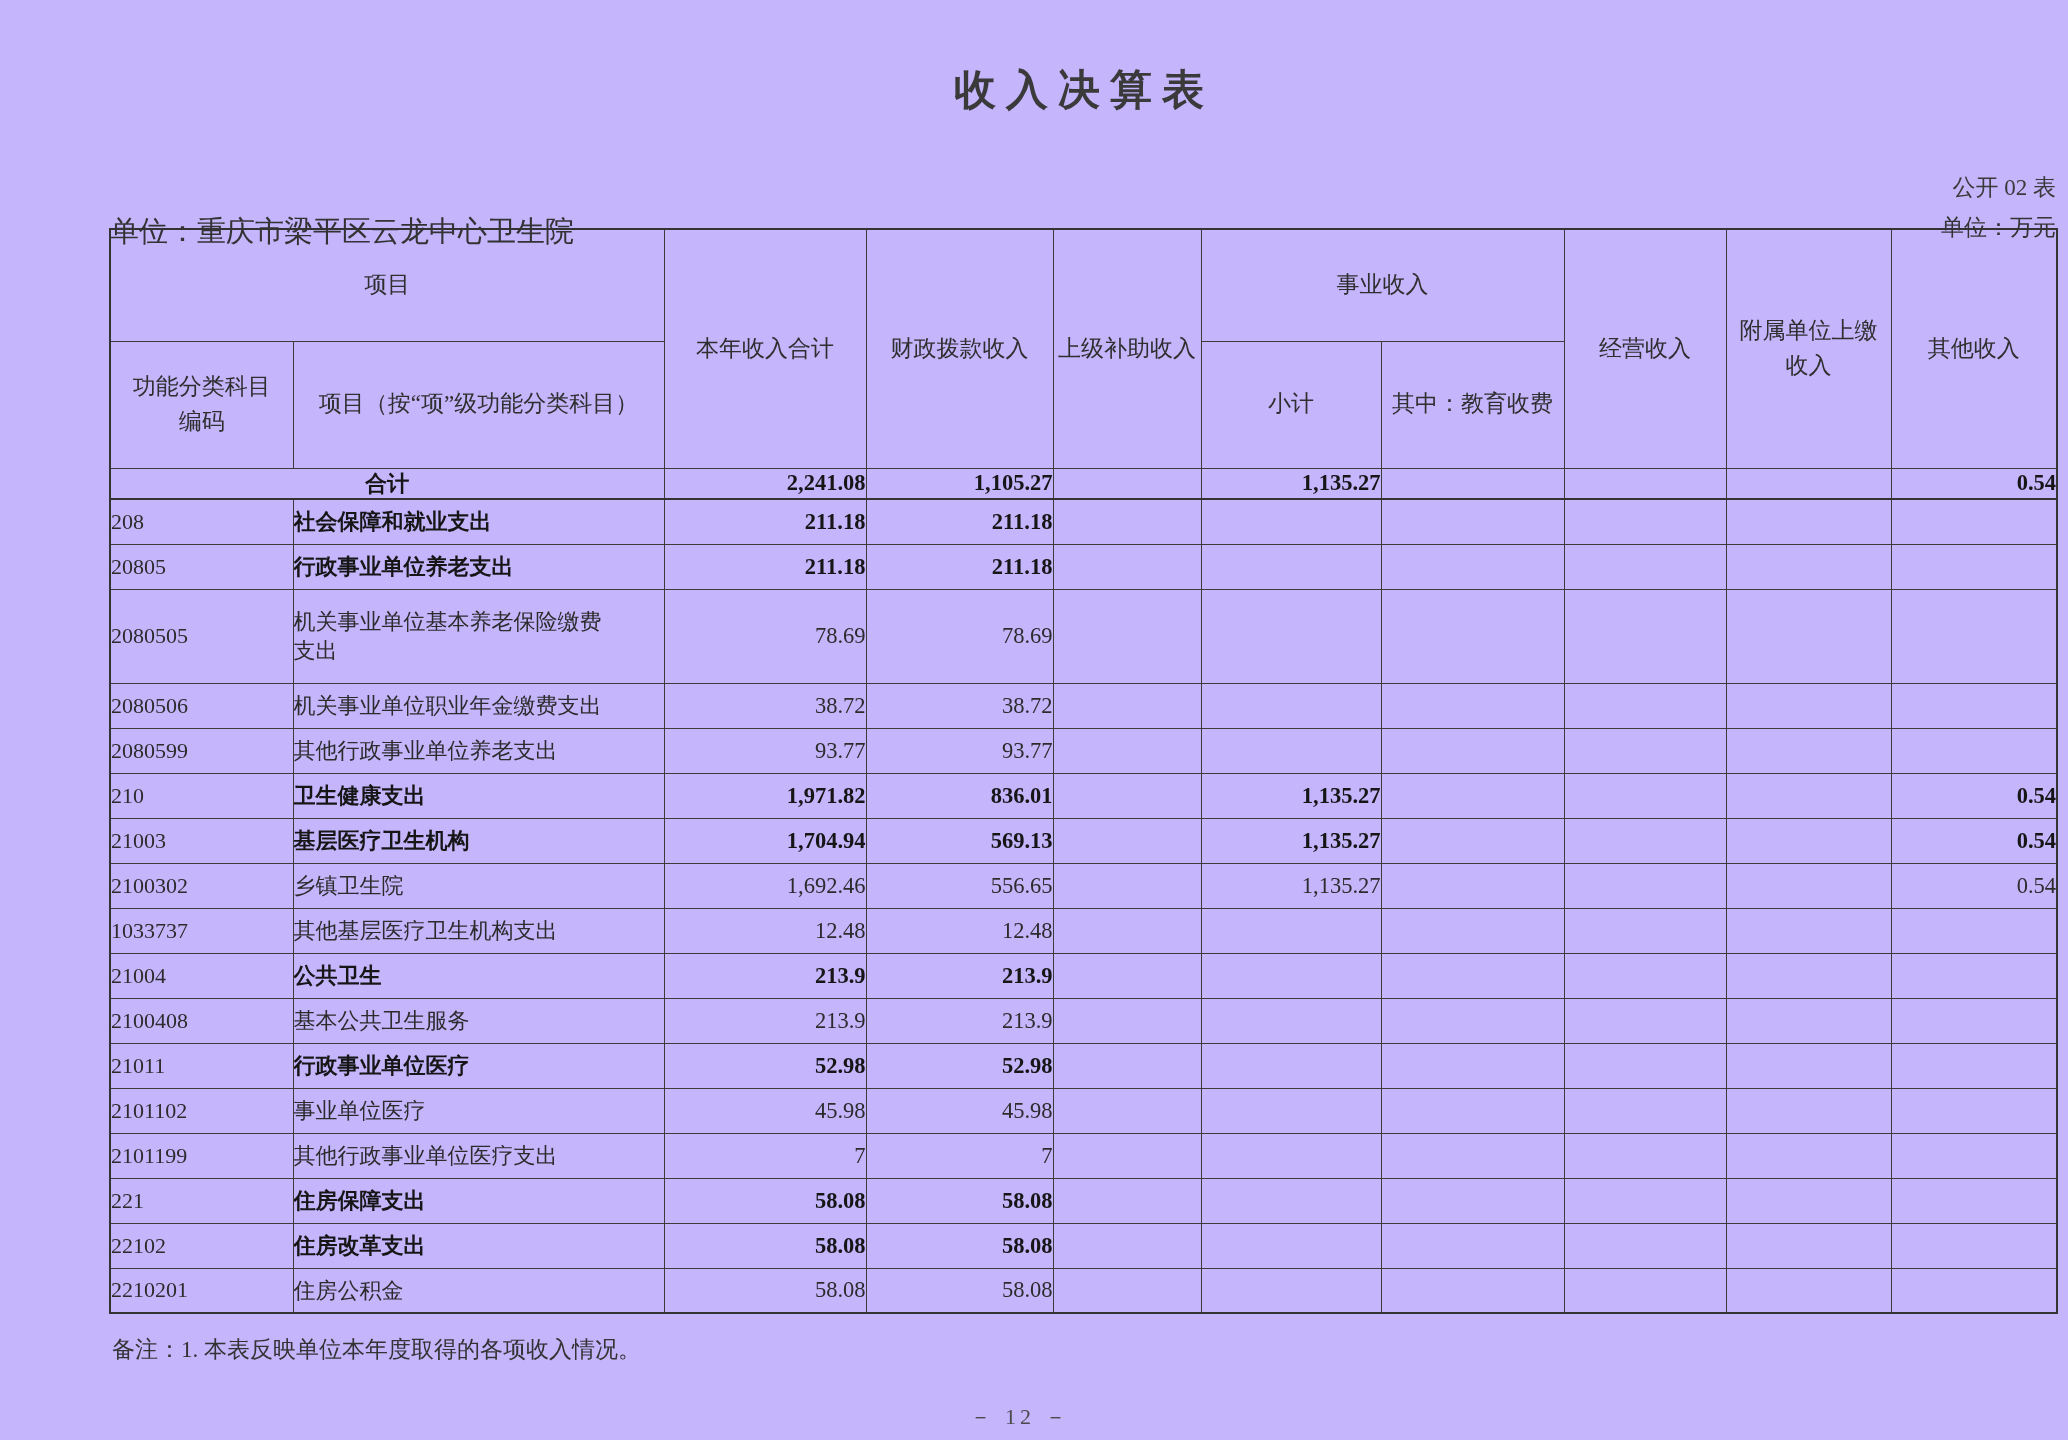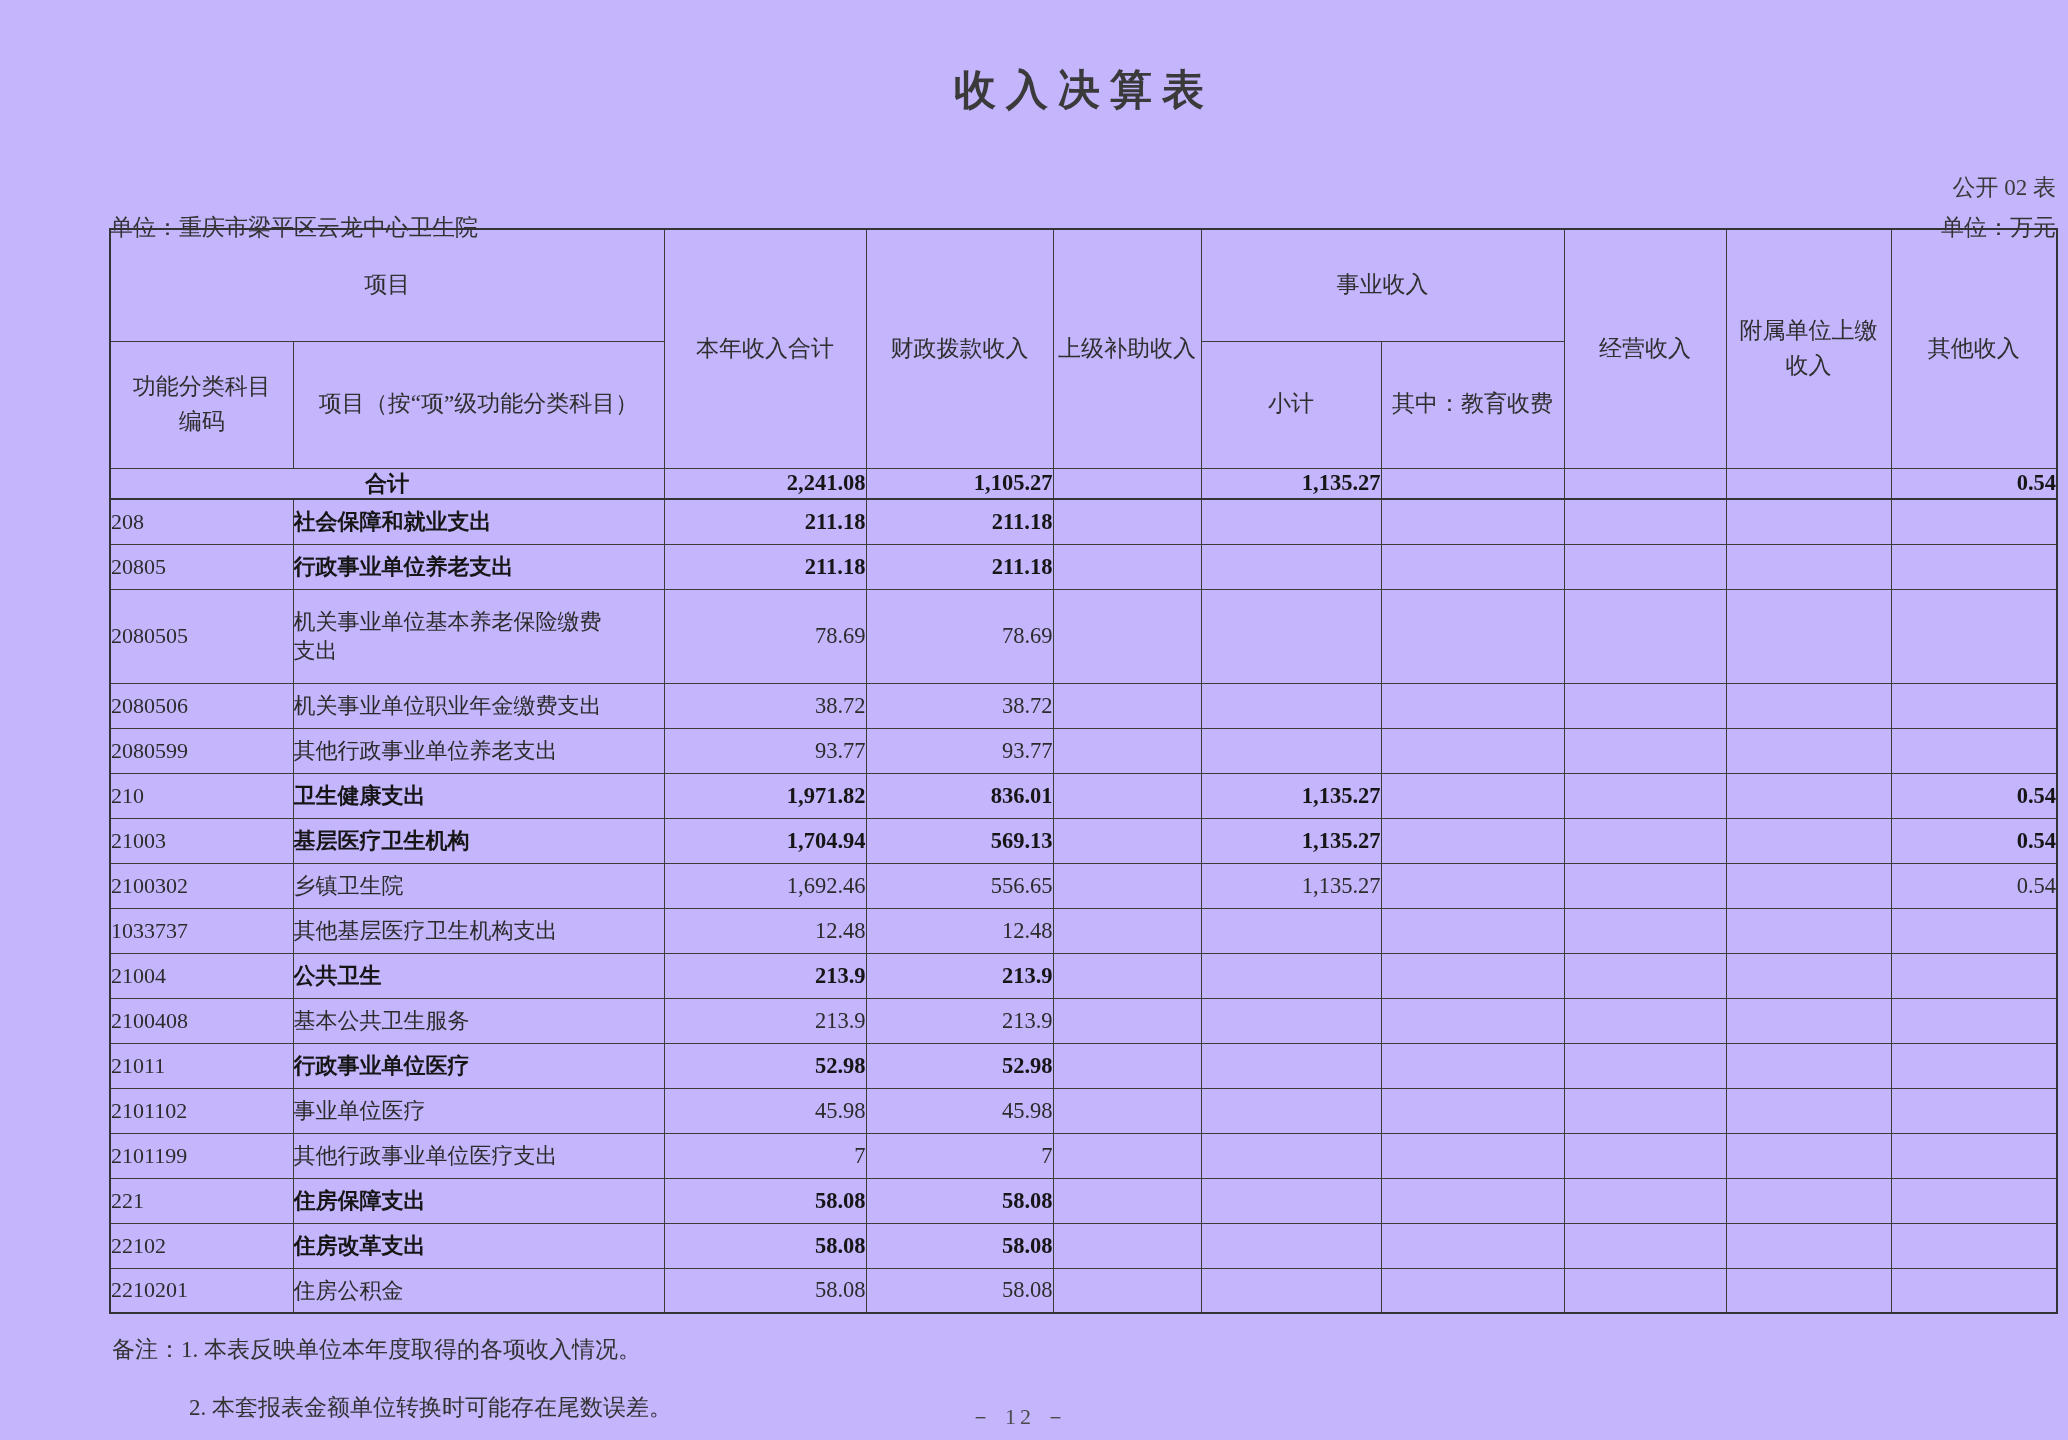--- a/index.html
+++ b/index.html
@@ -18,21 +18,21 @@
     text-align:center; font-size:42px; font-weight:bold;
     letter-spacing:10px; color:#3a3a3a;
     transform:translateX(50px);
   }
   .form-code {
     position:absolute; top:172px; right:12px;
     font-size:23px; color:#3a3a3a;
   }
   .unit-left {
     position:absolute; top:212px; left:110px;
-    font-size:23px; color:#333;
+    font-size:29px; color:#333;
   }
   .unit-right {
     position:absolute; top:212px; right:12px;
     font-size:23px; color:#333;
   }
   table.income {
     position:absolute; top:228px; left:109px;
     width:1947px; border-collapse:collapse; table-layout:fixed;
     font-size:22px; color:#2c2c2c;
   }
@@ -326,17 +326,16 @@
           <td class="num"></td>
           <td class="num"></td>
           <td class="num"></td>
           <td class="num"></td>
           <td class="num"></td>
         </tr>
       </tbody>
   </table>
 
   <div class="note-line" style="top:1334px; left:112px;">备注：1. 本表反映单位本年度取得的各项收入情况。</div>
-  <div class="note-line" style="top:1392px; left:189px;">2. 本套报表金额单位转换时可能存在尾数误差。</div>
 
   <div class="page-number">－ 12 －</div>
 
 </div>
 
 </body></html>

